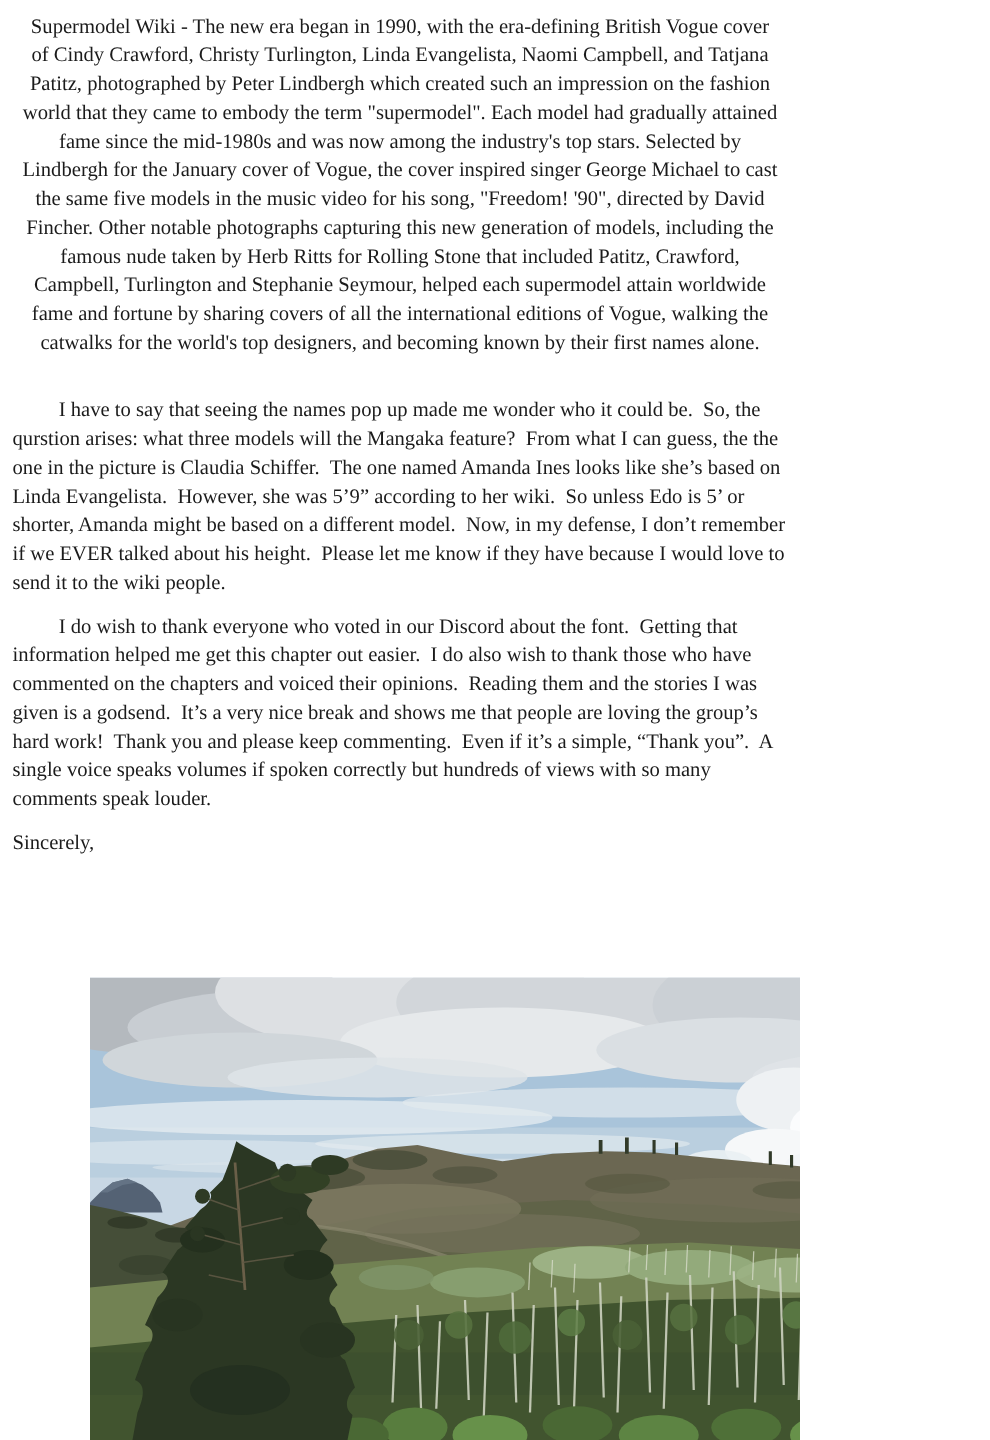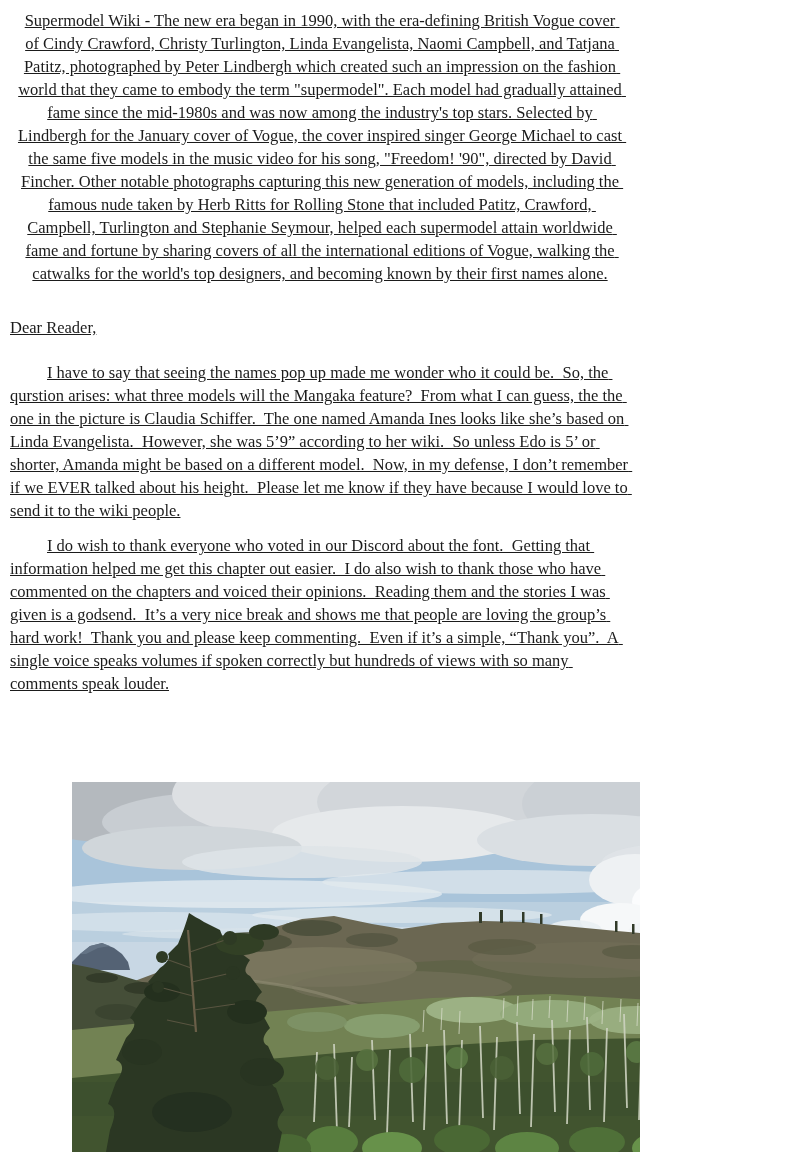--- a/index.html
+++ b/index.html
@@ -1,42 +1,42 @@
 <!DOCTYPE html>
 <html><head>
 <meta charset="utf-8">
 <style>
   html,body{margin:0;padding:0;}
   body{
     width:792px;height:1152px;overflow:hidden;background:#ffffff;
     font-family:"Liberation Serif","DejaVu Serif",serif;color:#1b1b1b;
   }
-  .doc{width:640px;height:1152px;overflow:hidden;text-decoration:underline;}
+  .doc{width:640px;height:1152px;overflow:hidden;}
   .text-area{height:782px;overflow:hidden;padding:9px 10px 0;box-sizing:border-box;}
   p{margin:0;font-size:16.5px;line-height:23px;white-space:pre-wrap;}
   .lede{text-align:center;padding:0 6px;margin-bottom:31px;}
   .salutation{margin-bottom:22px;}
   .body-para{text-indent:37px;}
   .p1{margin-bottom:12px;}
   .p2{margin-bottom:21px;}
   .p3{margin-bottom:12px;}
   .closing{margin-bottom:20px;}
   .signature{margin-bottom:0;}
   figure.photo{margin:0 0 0 72px;width:660px;height:370px;overflow:hidden;}
   figure.photo svg{display:block;width:660px;height:370px;}
 </style>
 </head>
 <body>
 
 <div class="doc">
   <div class="text-area">
     <p class="lede">Supermodel Wiki - The new era began in 1990, with the era-defining British Vogue cover of Cindy Crawford, Christy Turlington, Linda Evangelista, Naomi Campbell, and Tatjana Patitz, photographed by Peter Lindbergh which created such an impression on the fashion world that they came to embody the term "supermodel". Each model had gradually attained fame since the mid-1980s and was now among the industry's top stars. Selected by Lindbergh for the January cover of Vogue, the cover inspired singer George Michael to cast the same five models in the music video for his song, "Freedom! '90", directed by David Fincher. Other notable photographs capturing this new generation of models, including the famous nude taken by Herb Ritts for Rolling Stone that included Patitz, Crawford, Campbell, Turlington and Stephanie Seymour, helped each supermodel attain worldwide fame and fortune by sharing covers of all the international editions of Vogue, walking the catwalks for the world's top designers, and becoming known by their first names alone.</p>
-    <p class="salutation">Dear Reader,</p>
     <p class="body-para p1">I have to say that seeing the names pop up made me wonder who it could be.  So, the qurstion arises: what three models will the Mangaka feature?  From what I can guess, the the one in the picture is Claudia Schiffer.  The one named Amanda Ines looks like she’s based on Linda Evangelista.  However, she was 5’9” according to her wiki.  So unless Edo is 5’ or shorter, Amanda might be based on a different model.  Now, in my defense, I don’t remember if we EVER talked about his height.  Please let me know if they have because I would love to send it to the wiki people.</p>
     <p class="body-para p3">I do wish to thank everyone who voted in our Discord about the font.  Getting that information helped me get this chapter out easier.  I do also wish to thank those who have commented on the chapters and voiced their opinions.  Reading them and the stories I was given is a godsend.  It’s a very nice break and shows me that people are loving the group’s hard work!  Thank you and please keep commenting.  Even if it’s a simple, “Thank you”.  A single voice speaks volumes if spoken correctly but hundreds of views with so many comments speak louder.</p>
+    <p class="closing">Sincerely,</p>
   </div>
 
   <figure class="photo">
     <svg viewBox="0 0 660 370" preserveAspectRatio="none" role="img">
 
       <g>
         <rect x="0" y="0" width="660" height="240" fill="#a9c4da"></rect>
         <rect x="0" y="120" width="660" height="80" fill="#c9d8e4" opacity="0.55"></rect>
         <rect x="0" y="160" width="660" height="50" fill="#d6e0e9" opacity="0.5"></rect>
       </g>

